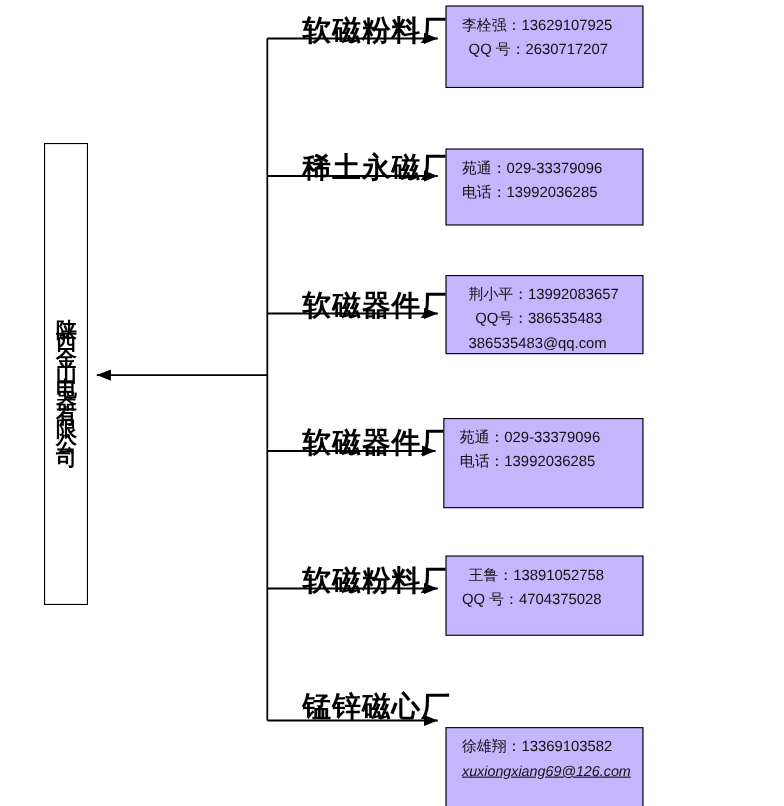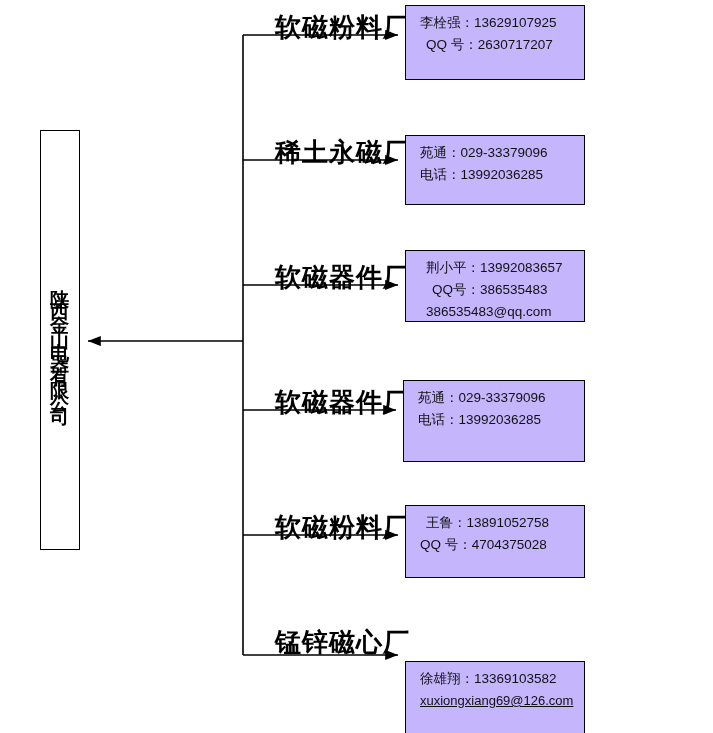--- a/index.html
+++ b/index.html
@@ -82,21 +82,21 @@
   }
   .info-line {
     font-family: "Liberation Sans", "DejaVu Sans", sans-serif;
     font-size: 13.5px;
     line-height: 1.62;
     white-space: nowrap;
     color: #111;
   }
   .info-line.indent-1 { padding-left: 12px; }
   .info-line.indent-2 { padding-left: 6px; }
-  .info-line.underline { text-decoration: underline; }
+  .info-line.underline { text-decoration: underline; font-style: italic; }
   .info-line.small { font-size: 13px; }
 </style>
 </head>
 <body>
 
 <div id="diagram">
 
   <div class="root-box">
     <div class="root-text">陕西金山电器有限公司</div>
   </div>

